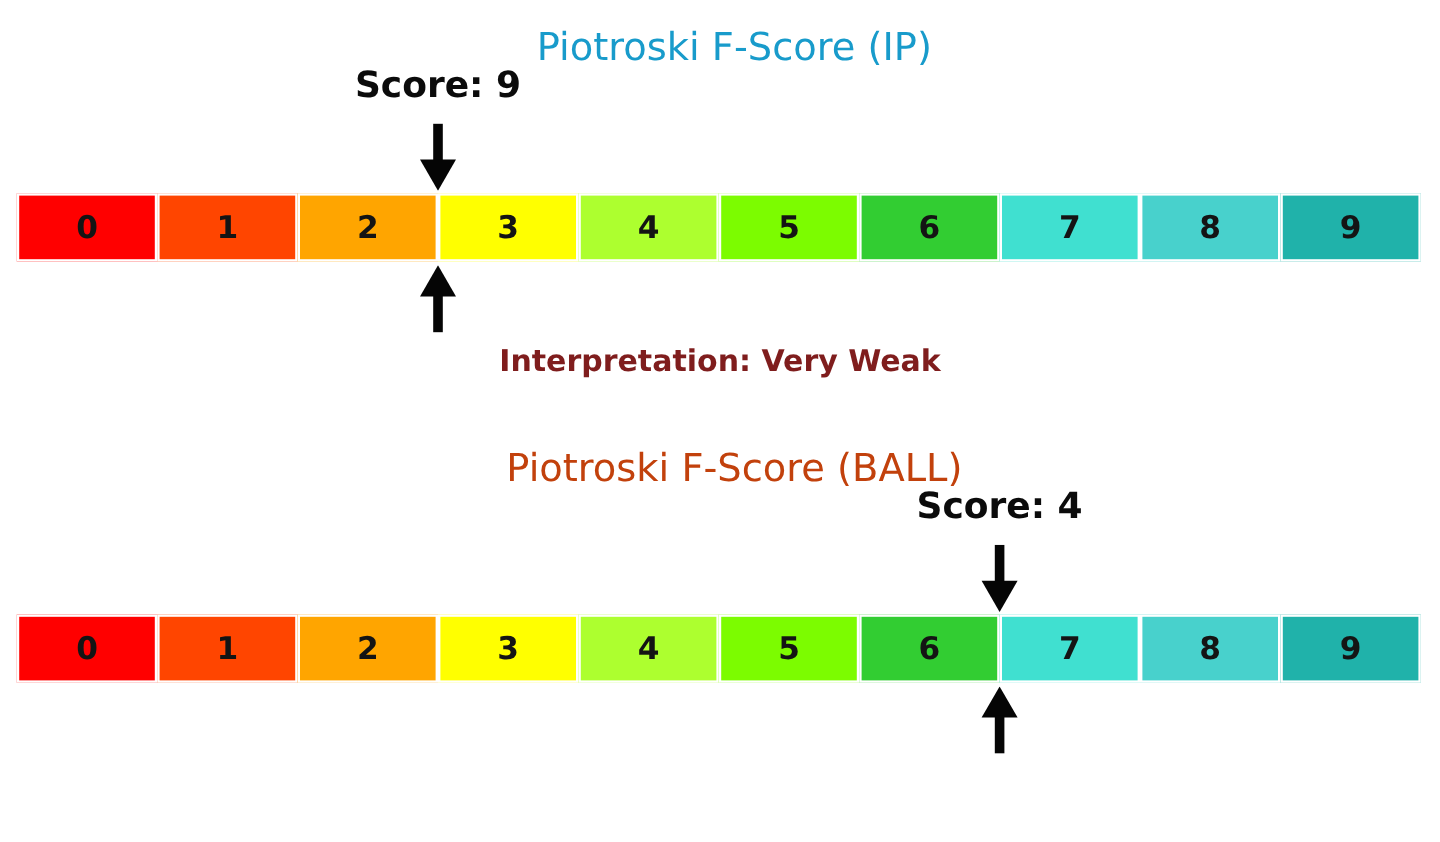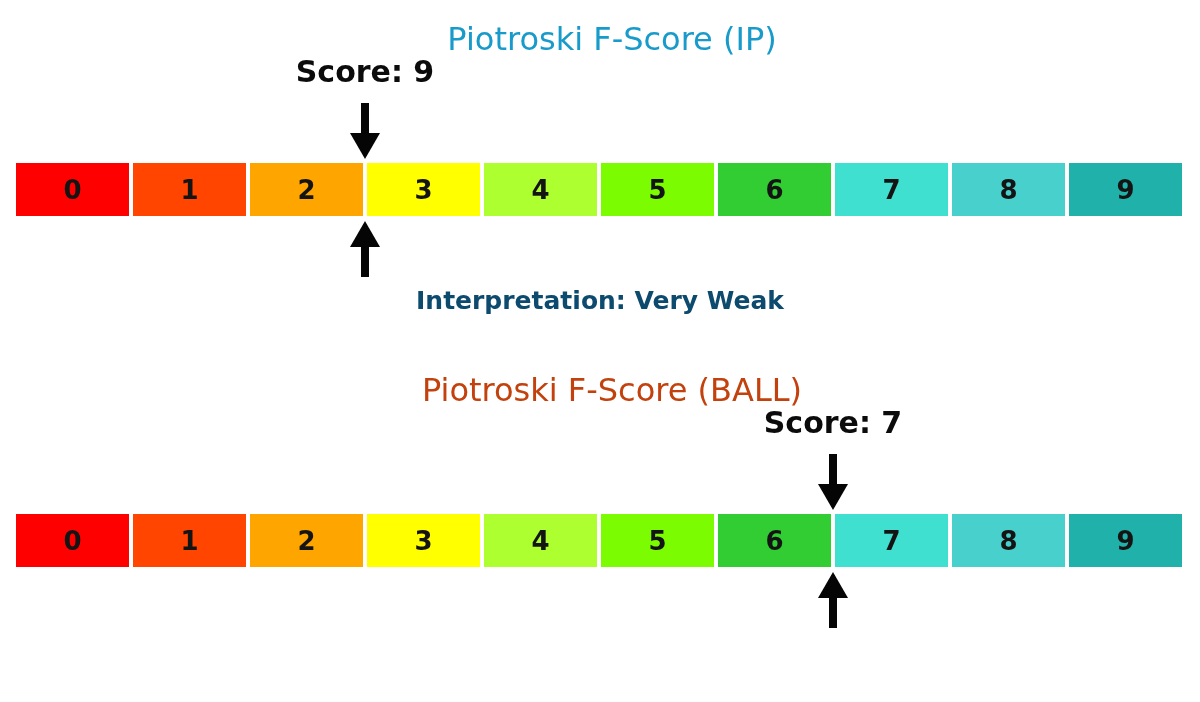--- a/index.html
+++ b/index.html
@@ -120,26 +120,26 @@
           <span>8</span>
         </div>
         <div class="cell" style="background: rgb(32, 178, 170);">
           <span>9</span>
         </div>
       </div>
     <svg class="arrow arrow-up marker-x" viewBox="0 0 34 56" style="left: 365px;">
       <polygon points="17,0 2,26 32,26" fill="#050505"></polygon>
       <rect x="13" y="24" width="8" height="32" fill="#050505"></rect>
     </svg>
-    <div class="interpretation" style="color: #0c4a6e;">Interpretation: Very Weak</div>
+    <div class="interpretation" style="color: #7f1d1d;">Interpretation: Very Weak</div>
   </section>
 
   <section class="chart" style="top:351px">
     <h1 class="chart-title" style="color: #c2410c;">Piotroski F-Score (BALL)</h1>
-    <div class="score-label marker-x" style="left: 833px;">Score: 7</div>
+    <div class="score-label marker-x" style="left: 833px;">Score: 4</div>
     <svg class="arrow arrow-down marker-x" viewBox="0 0 34 56" style="left: 833px;">
       <rect x="13" y="0" width="8" height="32" fill="#050505"></rect>
       <polygon points="2,30 32,30 17,56" fill="#050505"></polygon>
     </svg>
     <div class="scale-bar">
         <div class="cell" style="background: rgb(255, 0, 0);">
           <span>0</span>
         </div>
         <div class="cell" style="background: rgb(255, 69, 0);">
           <span>1</span>

